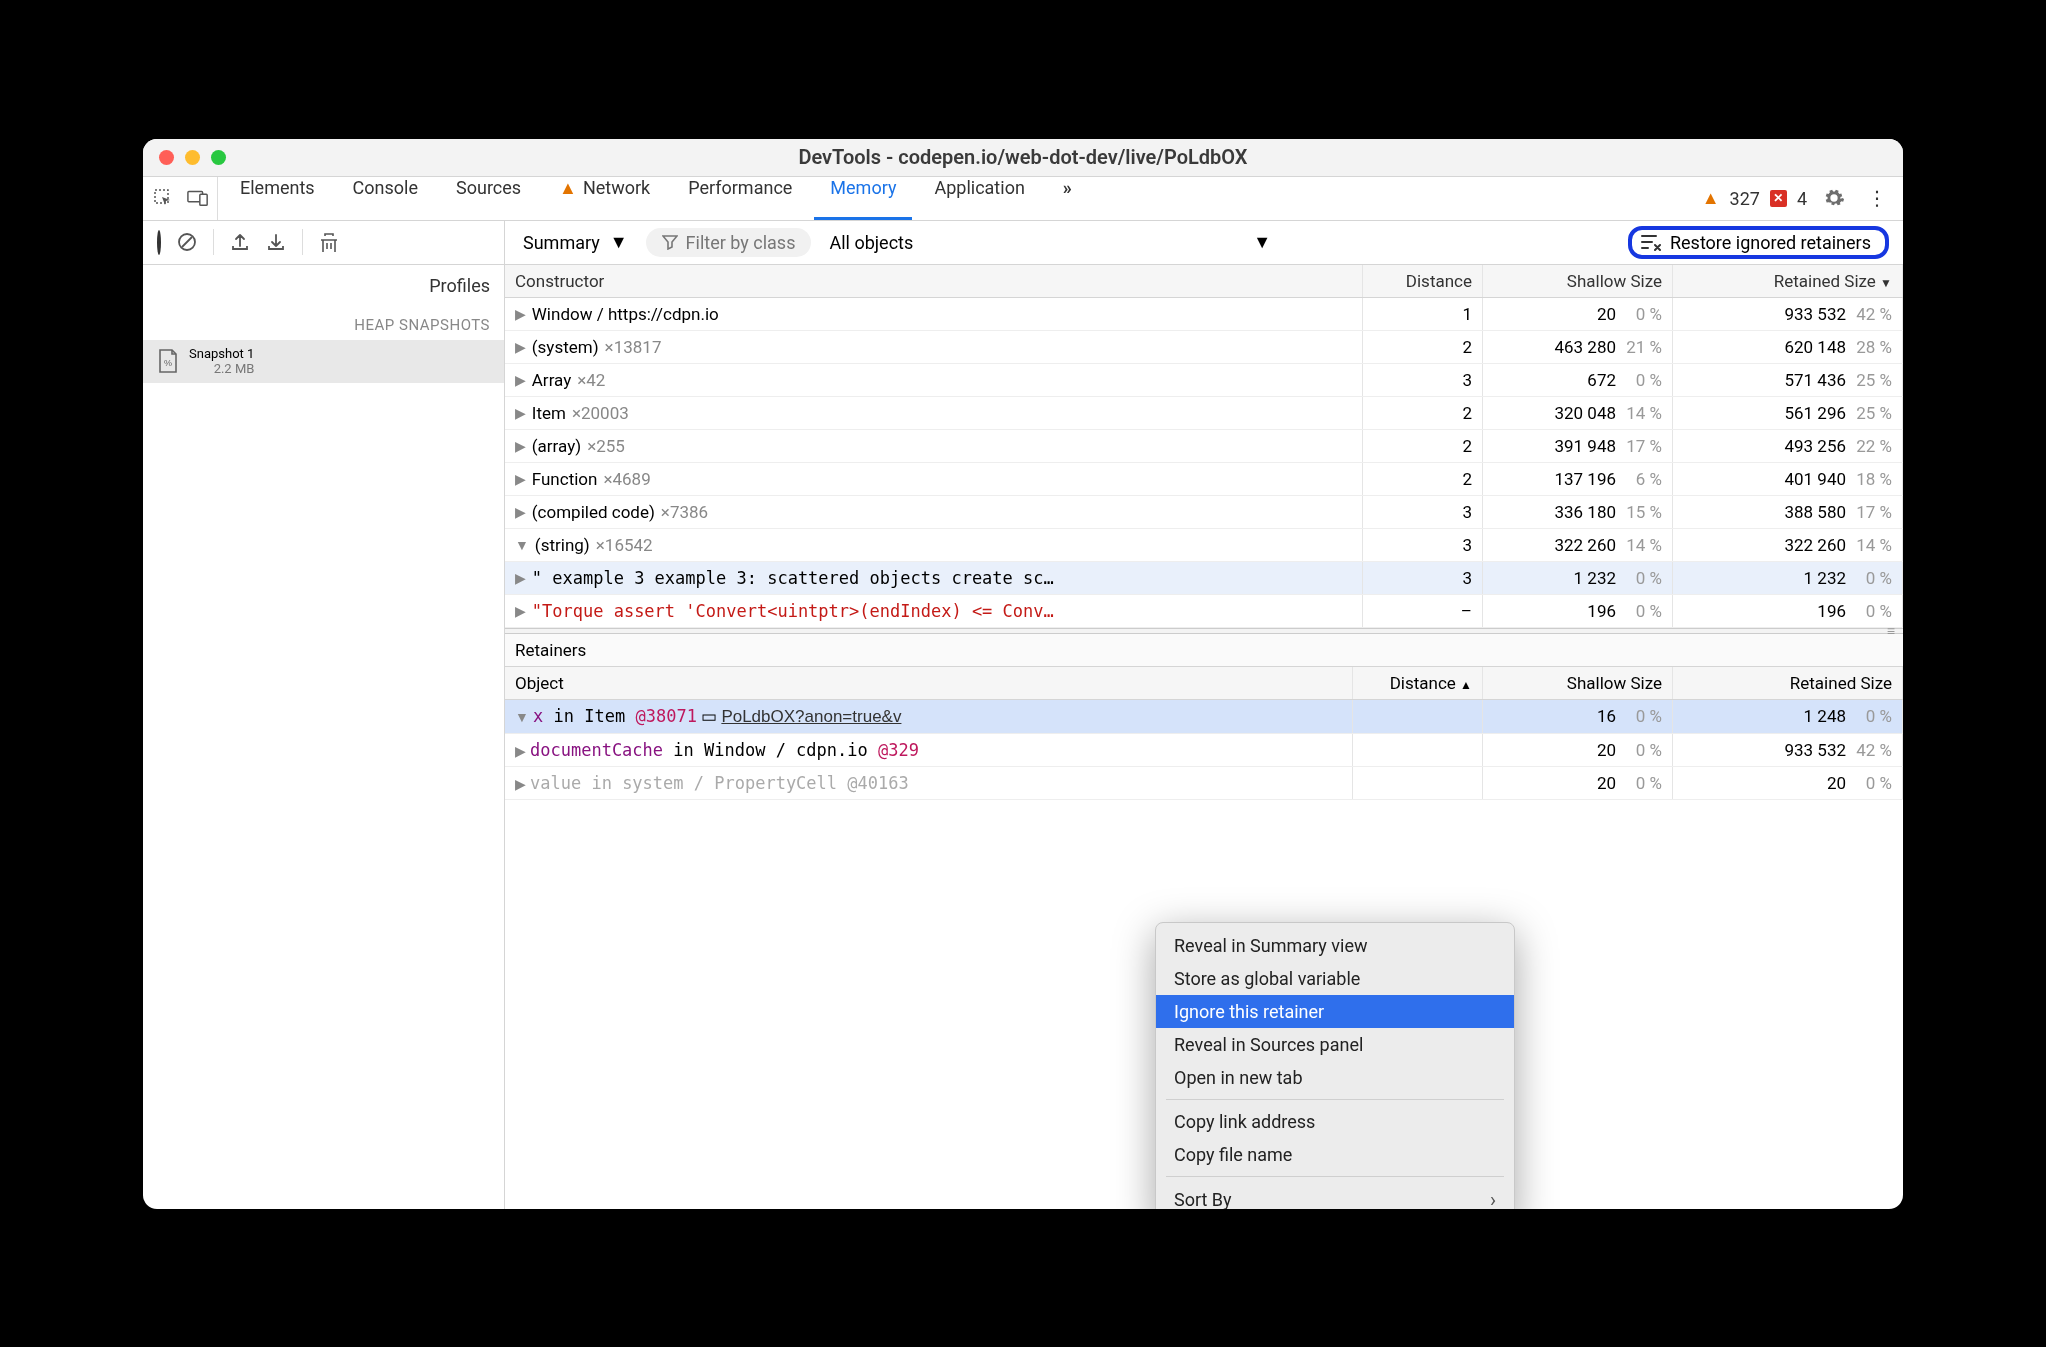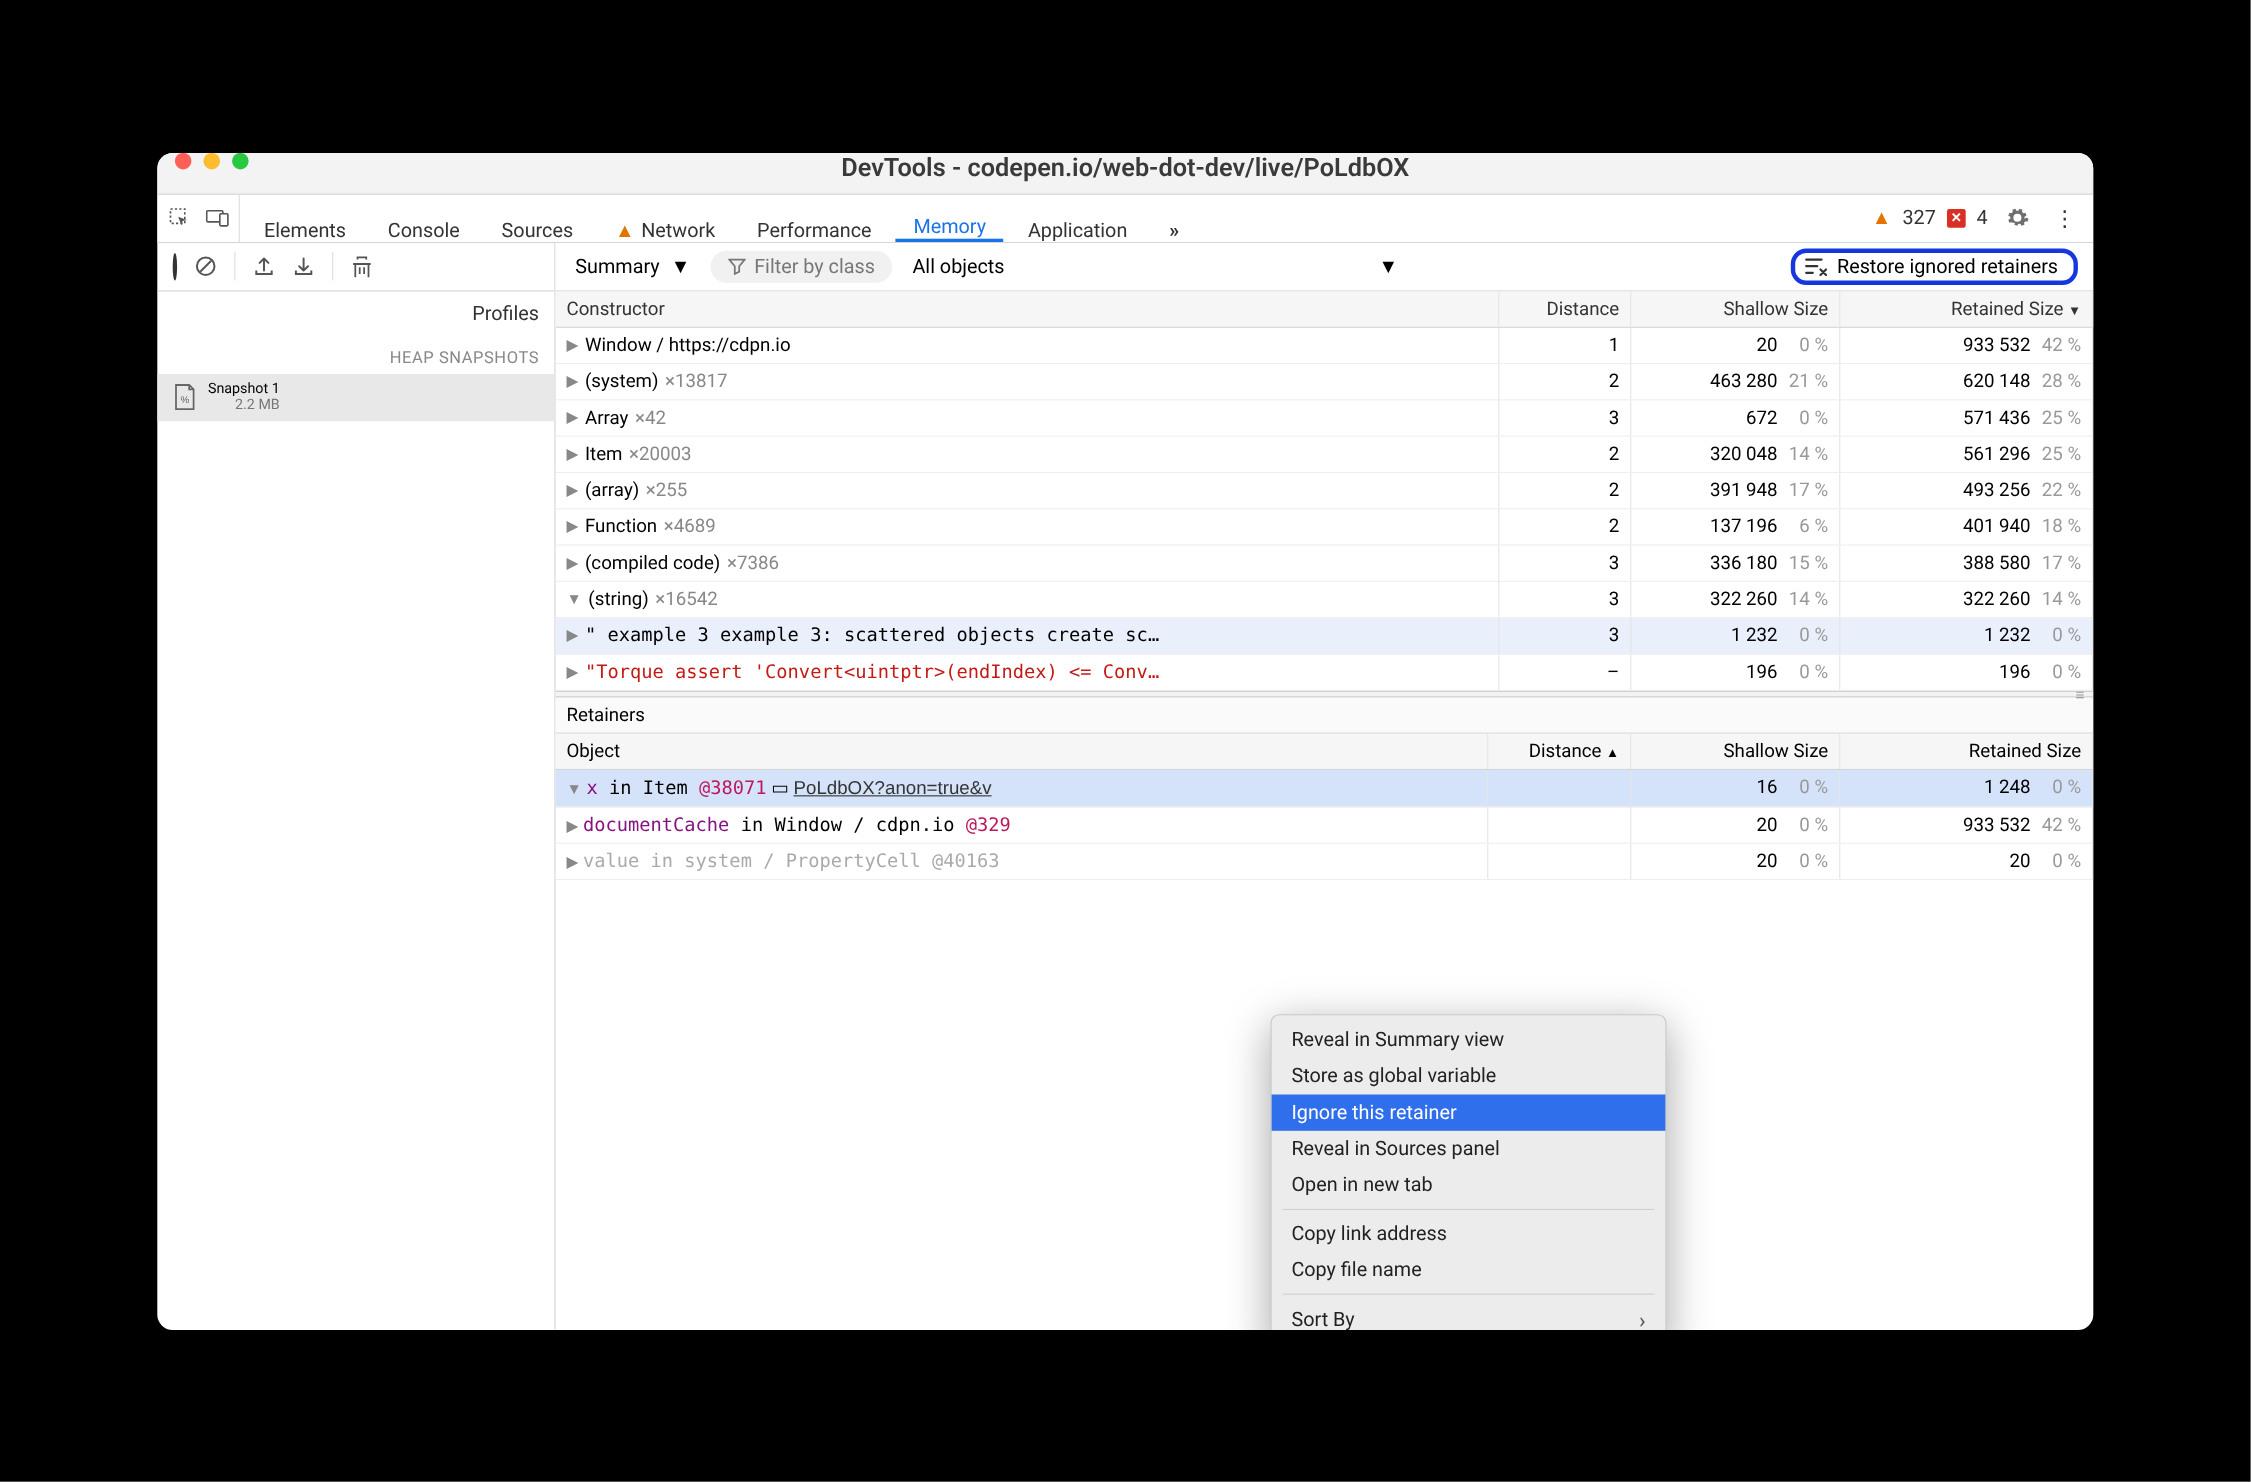--- a/index.html
+++ b/index.html
@@ -22,22 +22,23 @@
     overflow: hidden;
     display: flex;
     flex-direction: column;
     position: relative;
   }
   .titlebar {
     height: 38px;
     background: #f3f3f3;
     border-bottom: 1px solid #d5d5d5;
     display: flex;
+    align-items: center;
     padding: 0 14px;
-    font-size: 23px;
+    font-size: 20px;
     font-weight: 600;
     color: #3a3a3a;
     position: relative;
   }
   .traffic { display:flex; gap:11px; position:absolute; left:16px; }
   .dot { width:15px; height:15px; border-radius:50%; }
   .dot.red { background:#ff5f57; }
   .dot.yellow { background:#febc2e; }
   .dot.green { background:#28c840; }
   .title-text { margin: 0 auto; }
@@ -46,21 +47,21 @@
     border-bottom: 1px solid #d5d5d5;
     display:flex;
     align-items:center;
     padding: 0 10px;
     background:#fff;
     font-size:18px;
     color:#333;
     gap:6px;
   }
   .tabs-left-icons { display:flex; gap:14px; padding-right:8px; border-right:1px solid #ddd; height:100%; align-items:center; }
-  .tab-btn { padding: 0 16px; height:100%; display:flex; align-items:flex-end; cursor:pointer; gap:6px;}
+  .tab-btn { padding: 0 16px; height:100%; display:flex; align-items:flex-start; cursor:pointer; gap:6px;}
   .tab-btn.active { color:#1a73e8; border-bottom:3px solid #1a73e8; }
   .spacer { flex:1; }
   .tabs-right { display:flex; align-items:center; gap:10px; padding-left:10px; }
   .warn-ico { color:#e37400; }
   .err-ico { background:#d93025; color:#fff; font-size:12px; width:17px; height:17px; display:inline-flex; align-items:center; justify-content:center; border-radius:2px; font-weight:700;}
   .gear,.more { font-size:20px; padding:0 6px; cursor:pointer; color:#333;}
   .body { flex:1; display:flex; min-height:0; }
   .sidebar { width:362px; border-right:1px solid #d5d5d5; display:flex; flex-direction:column;text-align:right; }
   .sidebar-tools { height:44px; border-bottom:1px solid #d5d5d5; display:flex; align-items:center; gap:16px; padding:0 14px; font-size:18px; color:#333;}
   .record { width:16px; height:16px; border-radius:50%; border:2px solid #333; }

